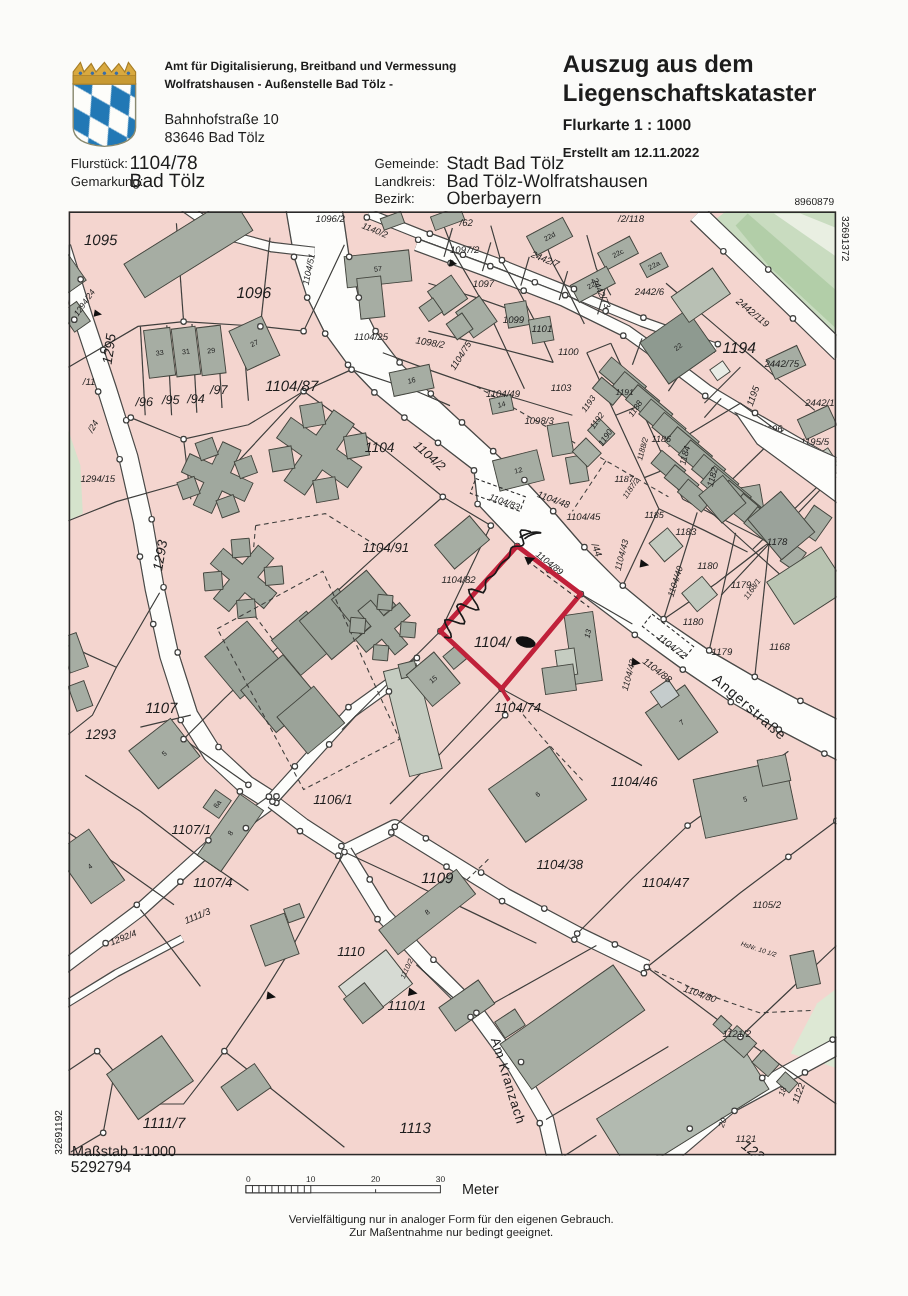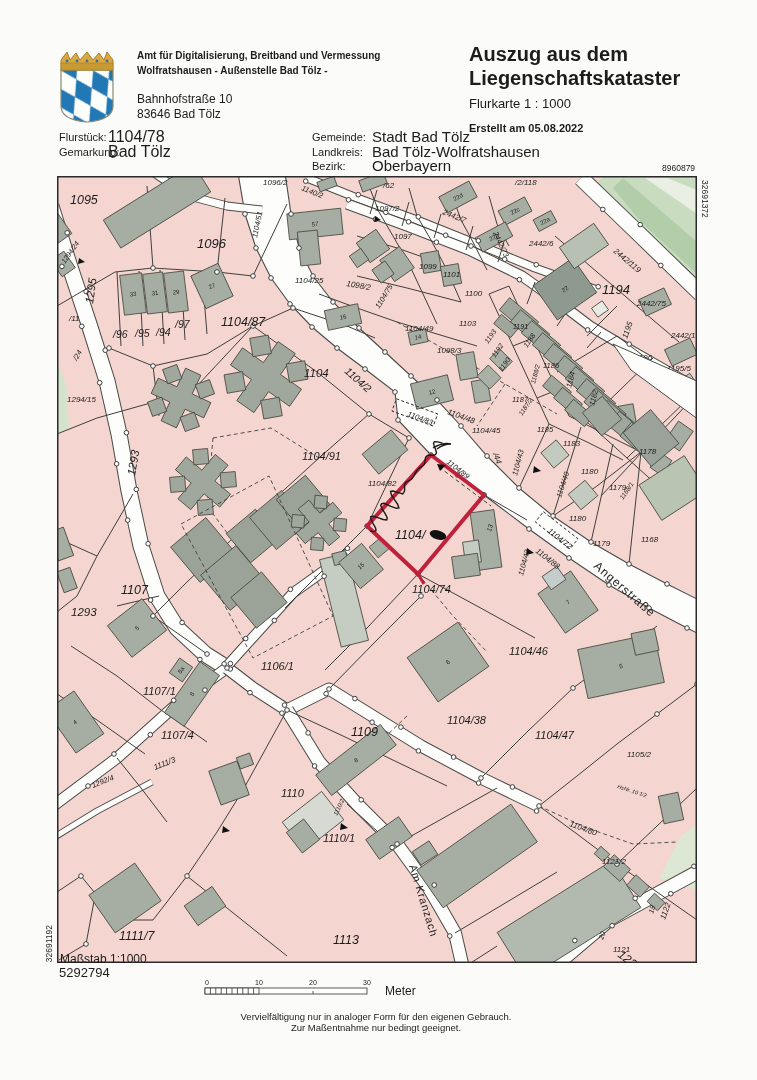--- a/index.html
+++ b/index.html
@@ -23,23 +23,23 @@
     <circle cx="41" cy="15" r="1.4" fill="#3a6ea8"></circle>
     <circle cx="51" cy="15" r="1.4" fill="#3a6ea8"></circle>
 </svg>
 
 <div class="abs" style="left:137px;top:48px;font-size:10px;font-weight:bold;line-height:15px">Amt für Digitalisierung, Breitband und Vermessung<br>Wolfratshausen - Außenstelle Bad Tölz -</div>
 
 <div class="abs" style="left:137px;top:92px;font-size:12px;line-height:15px">Bahnhofstraße 10<br>83646 Bad Tölz</div>
 
 <div class="abs" style="left:469px;top:42px;font-size:20px;font-weight:bold;line-height:24px">Auszug aus dem<br>Liegenschaftskataster</div>
 
-<div class="abs" style="left:469px;top:96px;font-size:13px;font-weight:normal">Flurkarte 1 : 1000</div>
-
-<div class="abs" style="left:469px;top:122px;font-size:11px;font-weight:bold">Erstellt am 05.08.2022</div>
+<div class="abs" style="left:469px;top:96px;font-size:13px;font-weight:bold">Flurkarte 1 : 1000</div>
+
+<div class="abs" style="left:469px;top:122px;font-size:11px;font-weight:bold">Erstellt am 12.11.2022</div>
 
 <div class="abs" style="left:59px;top:130px;font-size:11px;line-height:14.5px">Flurstück:<br>Gemarkung:</div>
 <div class="abs" style="left:108px;top:130px;font-size:16px;line-height:14.5px">1104/78<br>Bad Tölz</div>
 
 <div class="abs" style="left:312px;top:130px;font-size:11px;line-height:14.5px">Gemeinde:<br>Landkreis:<br>Bezirk:</div>
 <div class="abs" style="left:372px;top:130px;font-size:15px;line-height:14.5px">Stadt Bad Tölz<br>Bad Tölz-Wolfratshausen<br>Oberbayern</div>
 
 <div class="abs" style="left:662px;top:163px;font-size:8.5px">8960879</div>
 
 <div class="abs" style="left:700px;top:180px;font-size:8.5px;writing-mode:vertical-rl">32691372</div>

